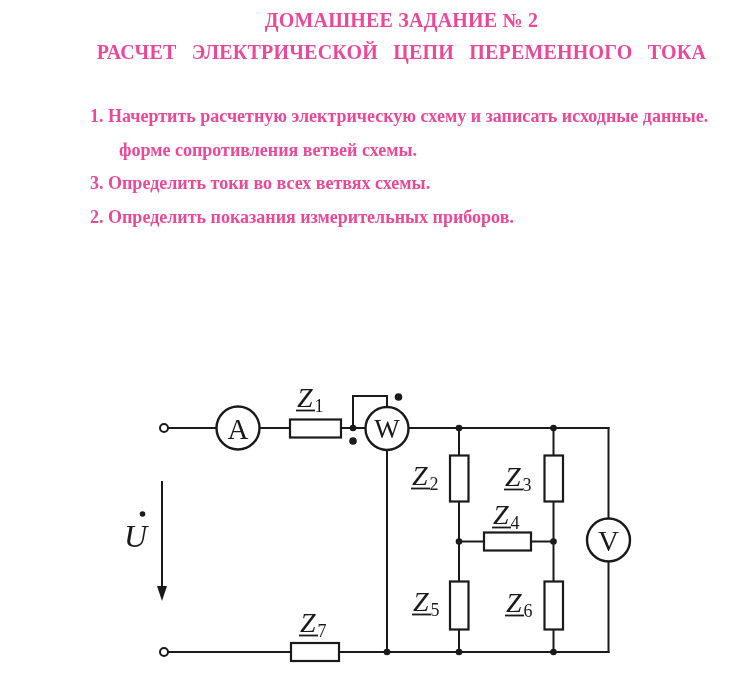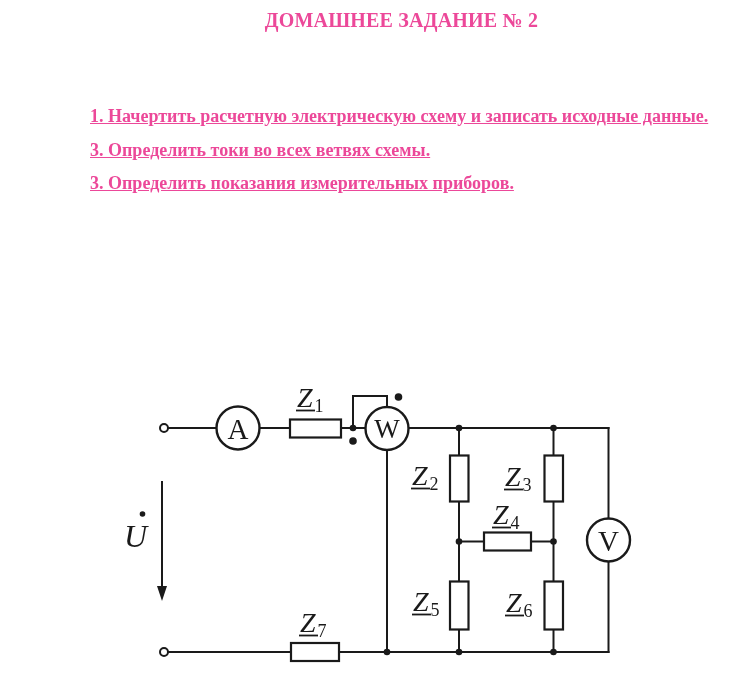--- a/index.html
+++ b/index.html
@@ -11,21 +11,21 @@
   .titles {
     position:absolute; top:4px; left:66px; right:0;
     text-align:center; font-weight:bold; font-size:20px; line-height:32px;
     letter-spacing:0.2px;
   }
   .title-line2 { word-spacing:10px; }
   .tasks {
     position:absolute; top:100px; left:90px; width:645px;
     font-weight:bold; font-size:18px; line-height:33.5px;
   }
-  .task-line { white-space:nowrap;text-decoration:underline; }
+  .task-line { white-space:nowrap; }
   .task-line.cont { padding-left:29px; }
   svg.circuit { position:absolute; left:0; top:0; width:737px; height:700px; }
   .wire { stroke:#1a1a1a; stroke-width:2; fill:none; }
   .box  { stroke:#1a1a1a; stroke-width:2.2; fill:#ffffff; }
   .meter{ stroke:#1a1a1a; stroke-width:2.4; fill:#ffffff; }
   .dot  { fill:#1a1a1a; stroke:none; }
   .term { stroke:#1a1a1a; stroke-width:2; fill:#ffffff; }
   .uline{ stroke:#1a1a1a; stroke-width:1.8; }
   .zmain { font-family:"Liberation Serif", serif; font-style:italic; font-size:28px; fill:#1a1a1a; }
   .zsub  { font-family:"Liberation Serif", serif; font-style:normal; font-size:18px; fill:#1a1a1a; }
@@ -33,26 +33,28 @@
   .mletter.w { font-size:27px; }
   .ulabel { font-family:"Liberation Serif", serif; font-style:italic; font-size:32px; fill:#1a1a1a; }
 </style>
 </head>
 <body>
 
 <div class="page">
 
   <div class="titles">
     <div class="title-line1">ДОМАШНЕЕ ЗАДАНИЕ № 2</div>
+    <div class="title-line2">РАСЧЕТ ЭЛЕКТРИЧЕСКОЙ ЦЕПИ ПЕРЕМЕННОГО ТОКА</div>
   </div>
 
   <div class="tasks">
     <div class="task-line">1. Начертить расчетную электрическую схему и записать исходные данные.</div>
+    <div class="task-line cont">форме сопротивления ветвей схемы.</div>
     <div class="task-line">3. Определить токи во всех ветвях схемы.</div>
-    <div class="task-line">3. Определить показания измерительных приборов.</div>
+    <div class="task-line">2. Определить показания измерительных приборов.</div>
   </div>
 
   <svg class="circuit" viewBox="0 0 737 700" aria-hidden="true">
 
     <g>
 
       <line class="wire" x1="168" y1="428" x2="216" y2="428"></line>
       <line class="wire" x1="260" y1="428" x2="290" y2="428"></line>
       <line class="wire" x1="341" y1="428" x2="366" y2="428"></line>
       <line class="wire" x1="408" y1="428" x2="609.5" y2="428"></line>

